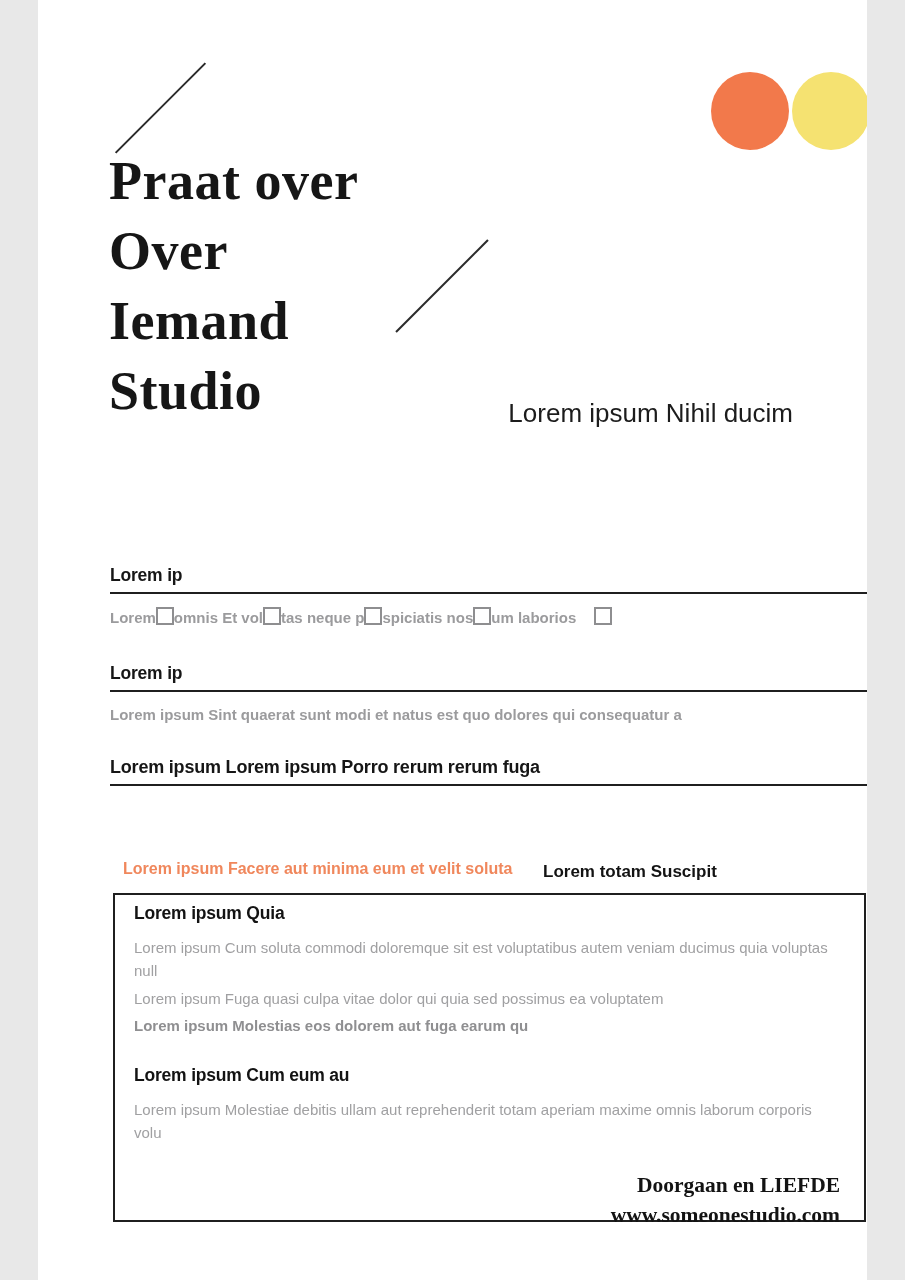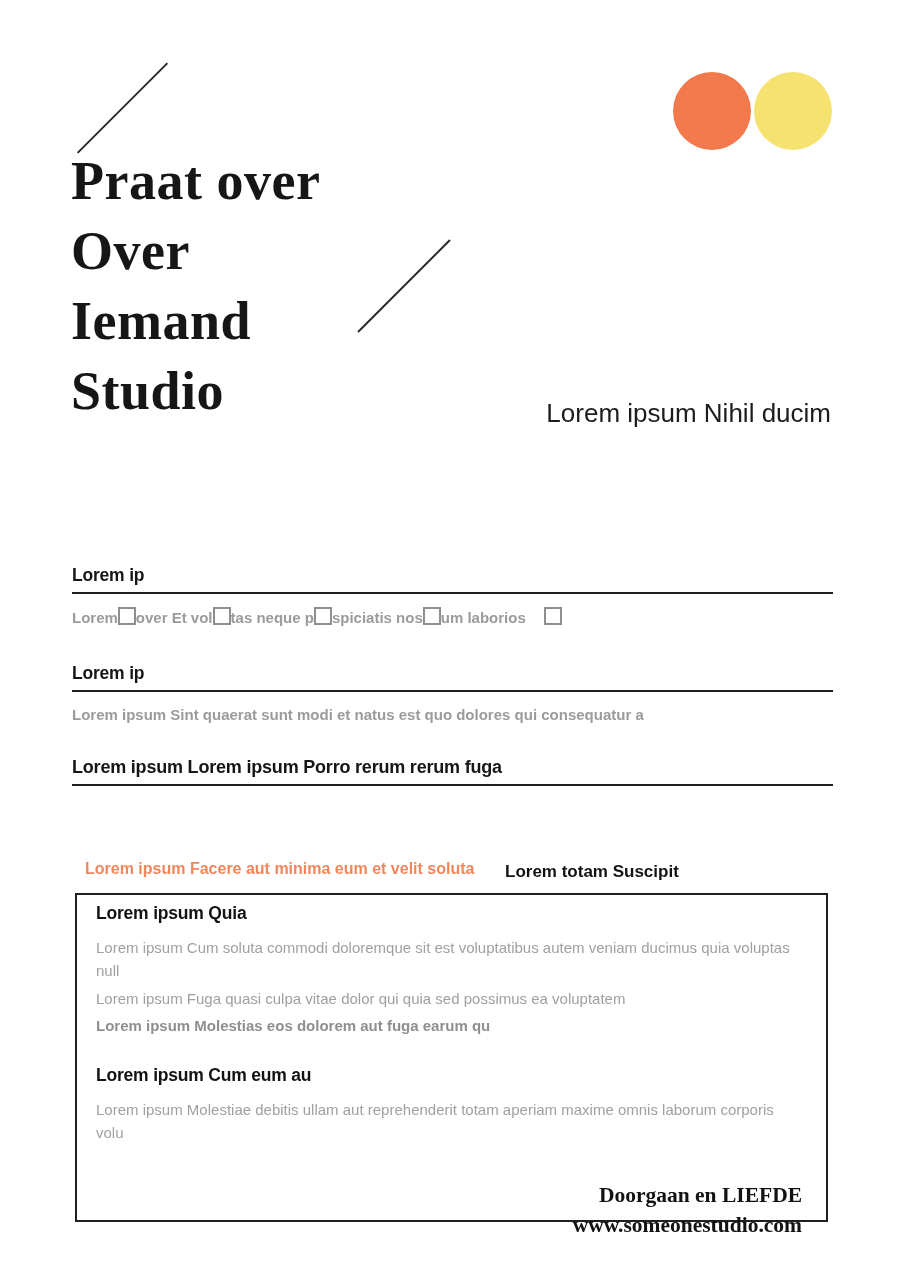--- a/index.html
+++ b/index.html
@@ -7,21 +7,21 @@
     --yellow:#F5E271;
     --accent:#F0875C;
     --ink:#161616;
     --gray:#9b9b9d;
     --gray-bold:#8f8f91;
     --rule:#1f1f1f;
   }
   html,body{margin:0;padding:0;background:#e8e8e8;}
   .page{
     position:relative;
-    width:905px;height:1280px;
+    width:829px;height:1280px;
     background:#ffffff;
     margin:0 auto;
     overflow:hidden;
     font-family:"Liberation Sans", sans-serif;
   }
   
   .diag{position:absolute;height:2px;background:#2b2b2b;}
   .diag1{left:59px;top:107px;width:127px;transform:rotate(-45deg);}
   .diag2{left:339px;top:285px;width:130px;transform:rotate(-45deg);}
   
@@ -73,21 +73,21 @@
     position:absolute;left:75px;top:893px;width:753px;height:329px;
     border:2px solid var(--rule);box-sizing:border-box;
     padding:8px 22px 0 19px;
   }
   .box-h{margin:0;font-size:17.5px;font-weight:bold;color:#131313;letter-spacing:-0.2px;line-height:20px;}
   .box-line{margin:0;margin-top:5px;font-size:15px;line-height:23px;color:#a0a0a2;}
   .box-line.first{margin-top:13px;}
   .box-line.bold{font-weight:bold;color:var(--gray-bold);margin-top:4px;}
   .box-h2{margin-top:28px;}
   .box-footer{
-    margin-top:36px;text-align:right;
+    margin-top:26px;text-align:right;
     font-family:"Liberation Serif", serif;font-weight:bold;
     font-size:21.5px;line-height:30px;color:#131313;padding-right:2px;
   }
   .box-footer a{color:#131313;text-decoration:none;}
 </style>
 </head>
 <body>
 
 <div class="page">
 
@@ -101,21 +101,21 @@
     <div>Iemand</div>
     <div>Studio</div>
   </h1>
 
   <div class="diag diag2"></div>
 
   <div class="subtitle">Lorem ipsum Nihil ducim</div>
 
   <section class="sec sec1">
     <h2 class="sec-heading">Lorem ip</h2>
-    <div class="checkbox-line"><span>Lorem</span><span class="checkbox"></span><span>over Et vol</span><span class="checkbox"></span><span>tas neque p</span><span class="checkbox"></span><span>spiciatis nos</span><span class="checkbox"></span><span>um laborios</span><span class="checkbox checkbox-last"></span></div>
+    <div class="checkbox-line"><span>Lorem</span><span class="checkbox"></span><span>omnis Et vol</span><span class="checkbox"></span><span>tas neque p</span><span class="checkbox"></span><span>spiciatis nos</span><span class="checkbox"></span><span>um laborios</span><span class="checkbox checkbox-last"></span></div>
   </section>
 
   <section class="sec sec2">
     <h2 class="sec-heading">Lorem ip</h2>
     <div class="sec-body">Lorem ipsum Sint quaerat sunt modi et natus est quo dolores qui consequatur a</div>
   </section>
 
   <section class="sec sec3">
     <h2 class="sec-heading">Lorem ipsum Lorem ipsum Porro rerum rerum fuga</h2>
   </section>

